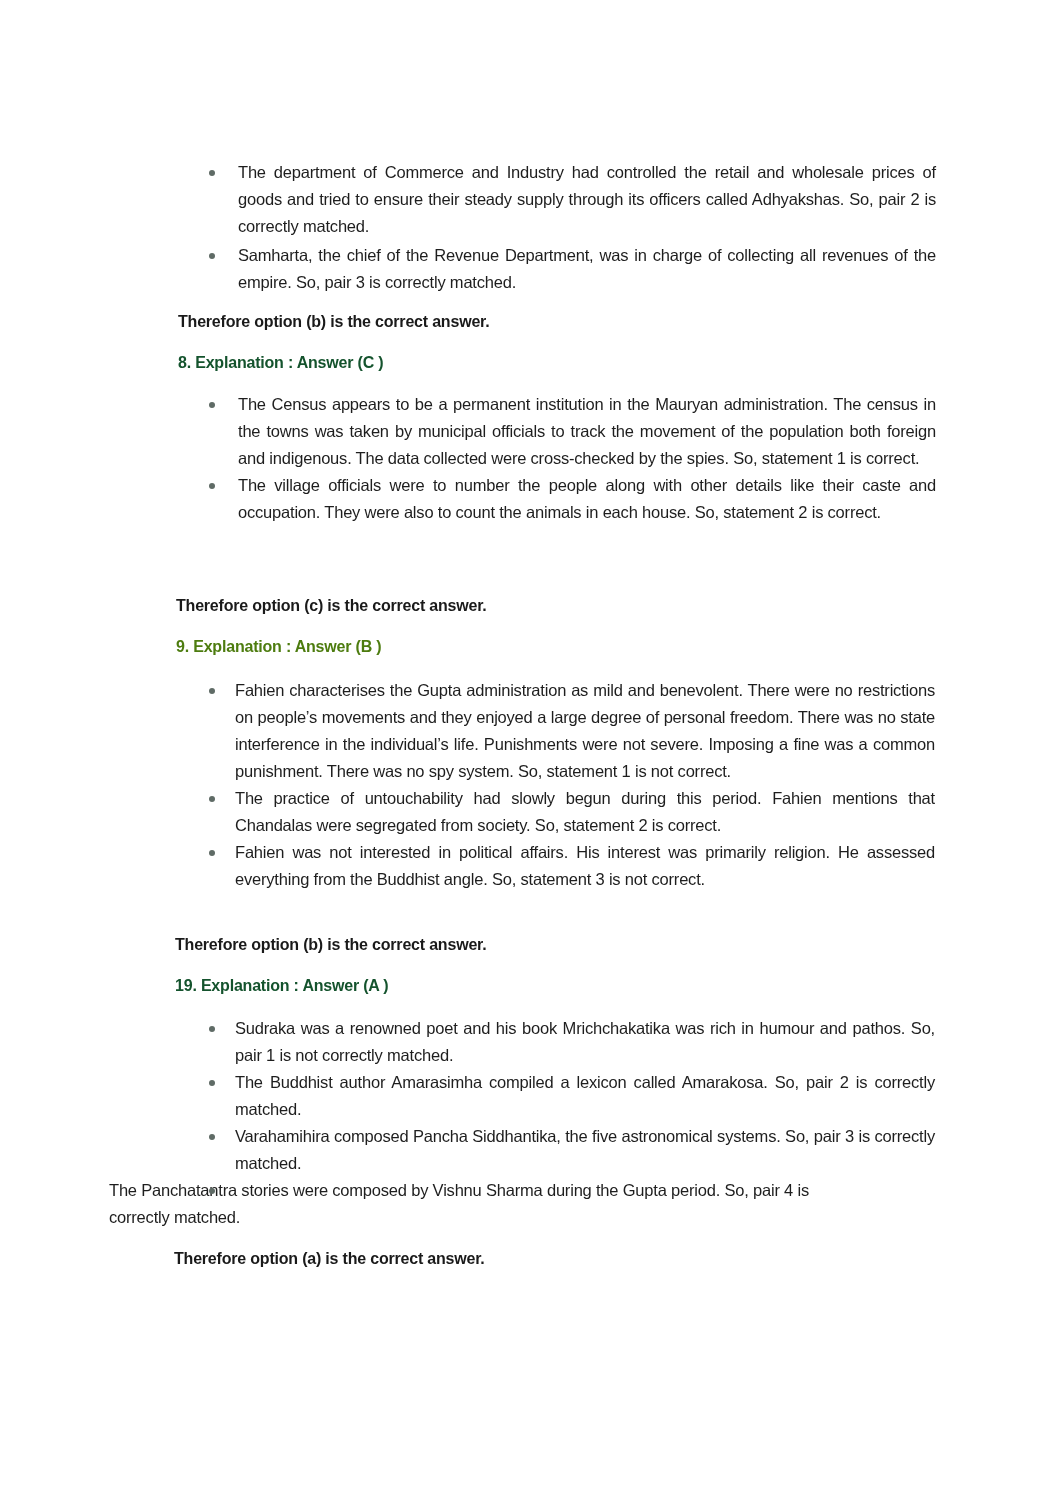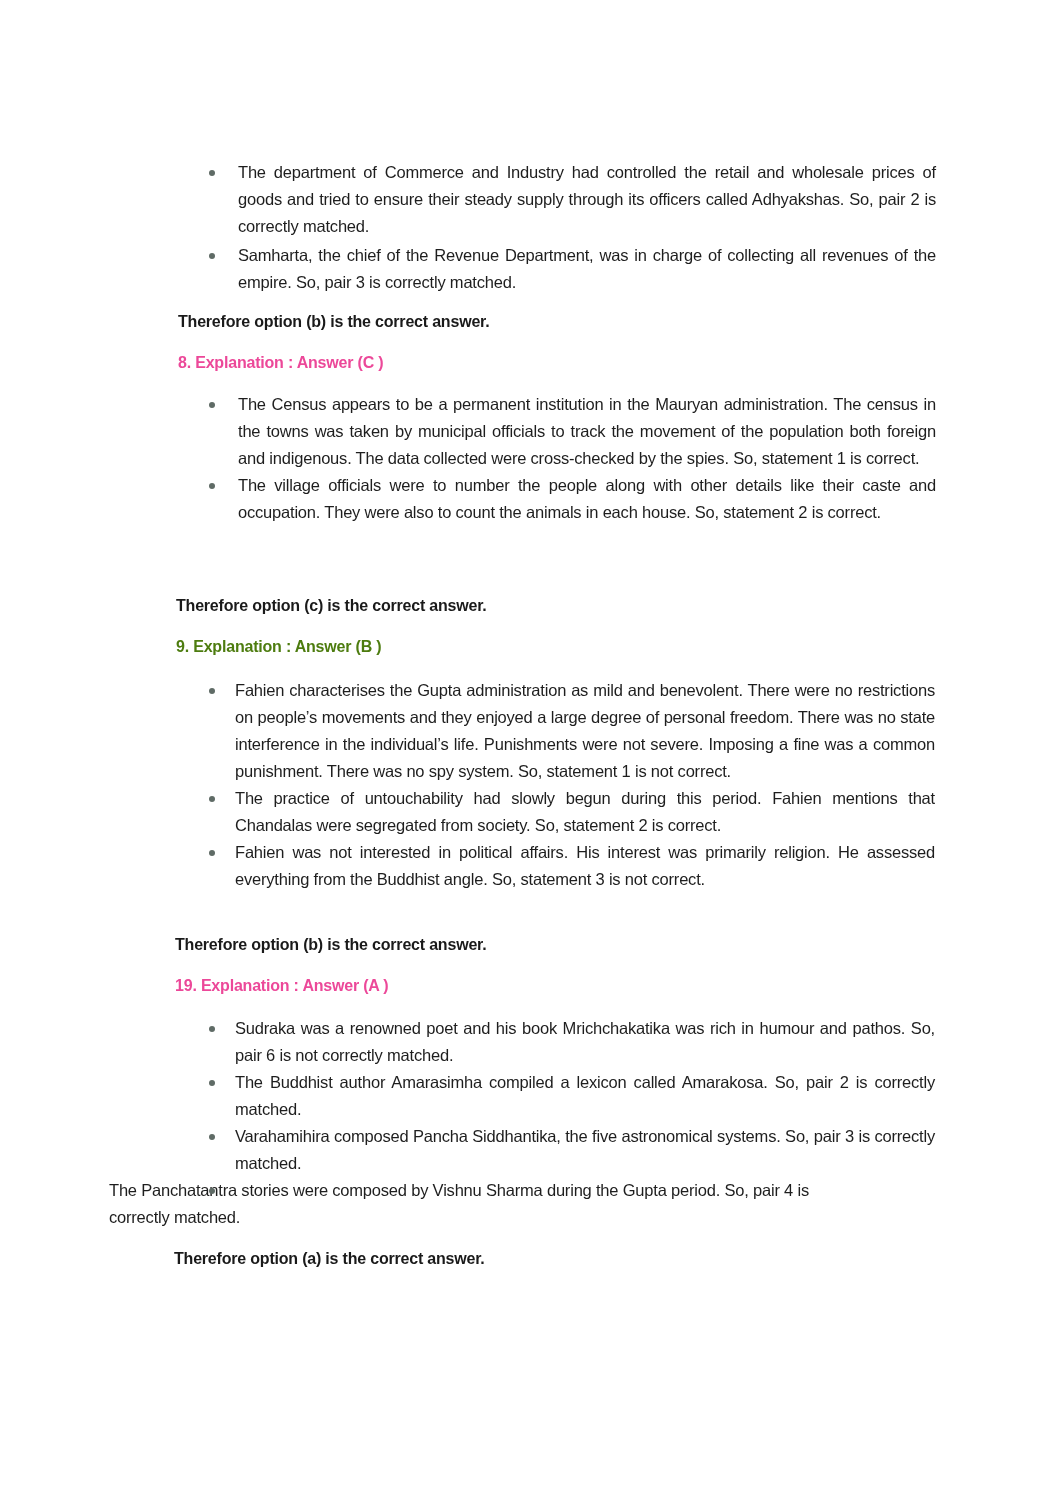--- a/index.html
+++ b/index.html
@@ -15,21 +15,21 @@
     position: relative; padding-left: 214px; width: 698px;
     font-size: 16.5px; line-height: 27px; text-align: justify;
     letter-spacing: -0.2px; margin-bottom: 0;
   }
   ul.bullets li .dot {
     position: absolute; left: 185px; top: 11px; width: 6px; height: 6px;
     border-radius: 50%; background: #5f6b66;
   }
   .heading {
     position: absolute; font-weight: bold; font-size: 16px; letter-spacing: -0.2px;
-    color: #ec4899;
+    color: #14532d;
   }
   .heading.muted { color: #4d7c0f; }
   .therefore {
     position: absolute; font-weight: bold; font-size: 16px; letter-spacing: -0.2px;
     color: #1a1a1a;
   }
 </style>
 </head>
 <body>
 
@@ -58,21 +58,21 @@
       <li style="padding-left:211px; width:700px;"><span class="dot"></span><span>Fahien characterises the Gupta administration as mild and benevolent. There were no restrictions on people’s movements and they enjoyed a large degree of personal freedom. There was no state interference in the individual’s life. Punishments were not severe. Imposing a fine was a common punishment. There was no spy system. So, statement 1 is not correct.</span></li>
       <li style="padding-left:211px; width:700px;"><span class="dot"></span><span>The practice of untouchability had slowly begun during this period. Fahien mentions that Chandalas were segregated from society. So, statement 2 is correct.</span></li>
       <li style="padding-left:211px; width:700px;"><span class="dot"></span><span>Fahien was not interested in political affairs. His interest was primarily religion. He assessed everything from the Buddhist angle. So, statement 3 is not correct.</span></li>
     </ul>
   </div>
   <div class="therefore" style="left:151px; top:936px;">Therefore option (b) is the correct answer.</div>
 
   <div class="heading" style="left:151px; top:977px;">19. Explanation : Answer (A )</div>
   <div class="section" style="top:1015px;">
     <ul class="bullets">
-      <li style="padding-left:211px; width:700px;"><span class="dot"></span><span>Sudraka was a renowned poet and his book Mrichchakatika was rich in humour and pathos. So, pair 6 is not correctly matched.</span></li>
+      <li style="padding-left:211px; width:700px;"><span class="dot"></span><span>Sudraka was a renowned poet and his book Mrichchakatika was rich in humour and pathos. So, pair 1 is not correctly matched.</span></li>
       <li style="padding-left:211px; width:700px;"><span class="dot"></span><span>The Buddhist author Amarasimha compiled a lexicon called Amarakosa. So, pair 2 is correctly matched.</span></li>
       <li style="padding-left:211px; width:700px;"><span class="dot"></span><span>Varahamihira composed Pancha Siddhantika, the five astronomical systems. So, pair 3 is correctly matched.</span></li>
       <li style="padding-left:85px; width:700px;"><span class="dot"></span><span>The Panchatantra stories were composed by Vishnu Sharma during the Gupta period. So, pair 4 is correctly matched.</span></li>
     </ul>
   </div>
   <div class="therefore" style="left:150px; top:1250px;">Therefore option (a) is the correct answer.</div>
 
 </div>
 
 </body></html>

